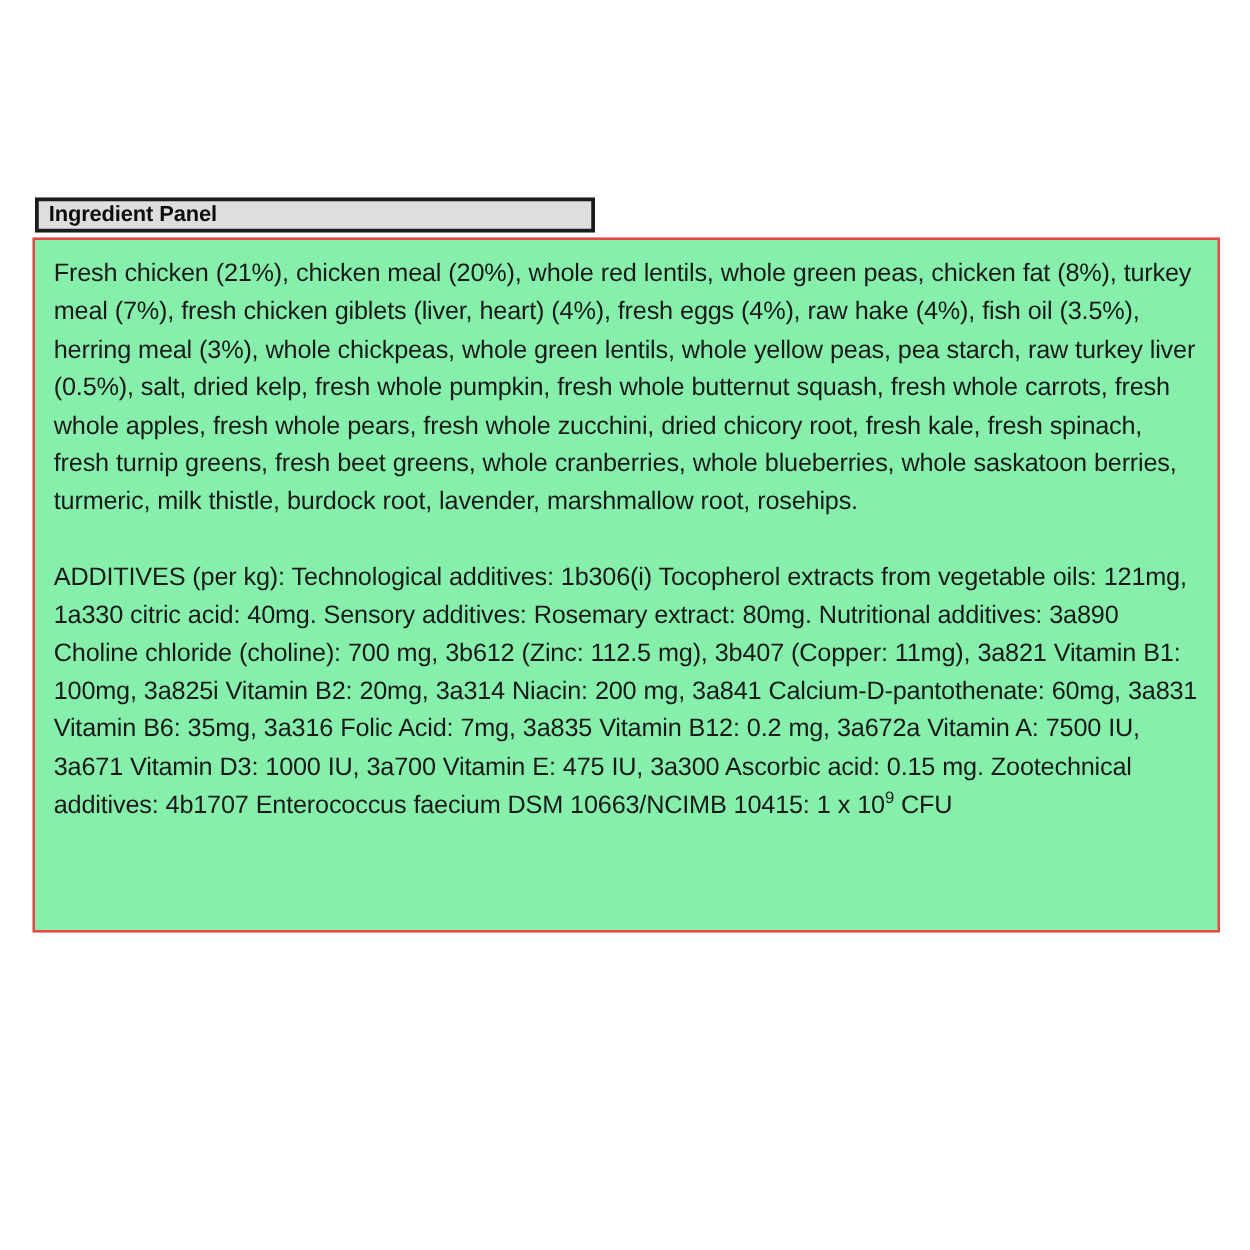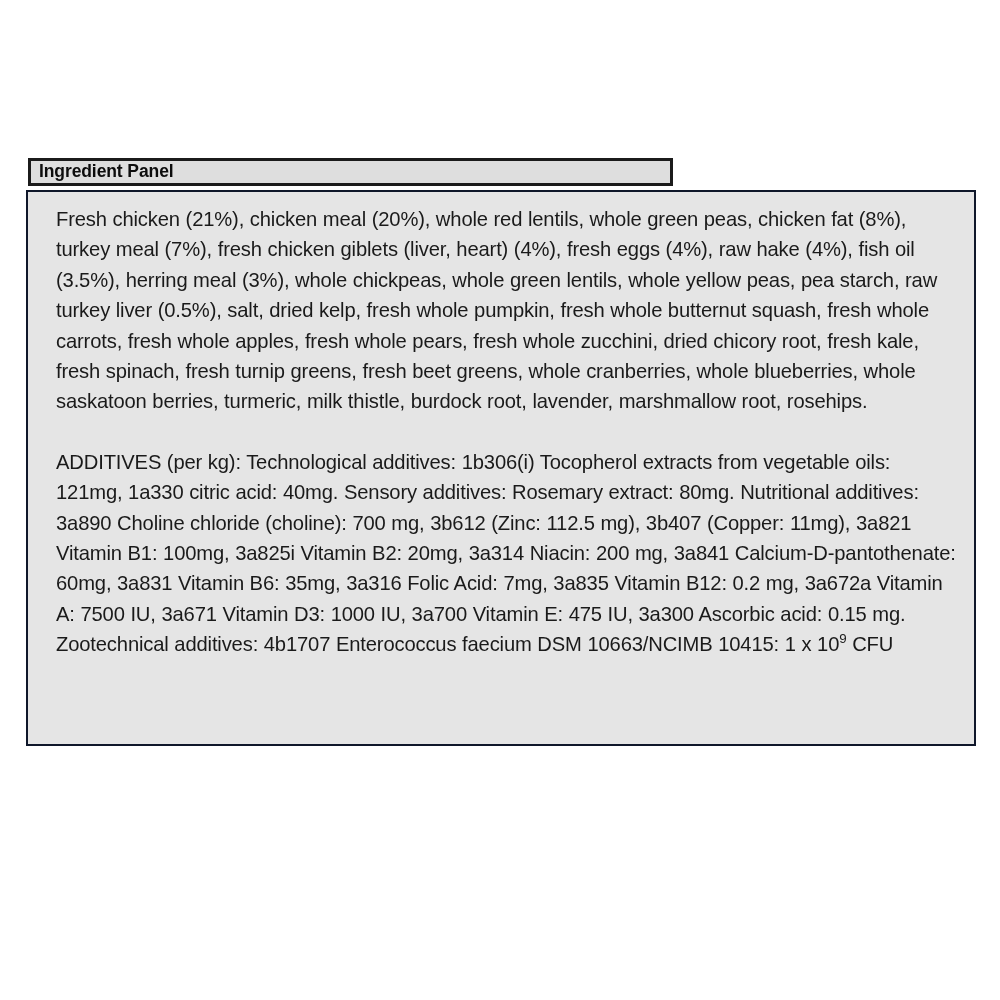--- a/index.html
+++ b/index.html
@@ -21,21 +21,21 @@
     left: 26px;
     top: 158px;
     width: 950px;
   }
 
   
   #panel-header {
     position: absolute;
     left: 2px;
     top: 0px;
-    width: 645px;
+    width: 448px;
     height: 28px;
     background: #dedede;
     border: 3px solid #1b1b1b;
     box-sizing: border-box;
     display: flex;
     align-items: center;
   }
   #panel-header-title {
     font-size: 17.5px;
     font-weight: bold;
@@ -46,24 +46,24 @@
     white-space: nowrap;
   }
 
   
   #panel-body {
     position: absolute;
     left: 0px;
     top: 32px;
     width: 950px;
     height: 556px;
-    border: 2px solid #0f172a;
+    border: 2px solid #ef4444;
     box-sizing: border-box;
-    background: #e5e5e5;
-    padding: 12px 16px 0 28px;
+    background: #86efac;
+    padding: 12px 16px 0 15px;
   }
 
   .panel-paragraph {
     font-size: 20.2px;
     line-height: 30.4px;
     color: #1a1a1a;
     margin: 0;
     text-align: left;
     letter-spacing: -0.15px;
     word-spacing: 0.2px;

